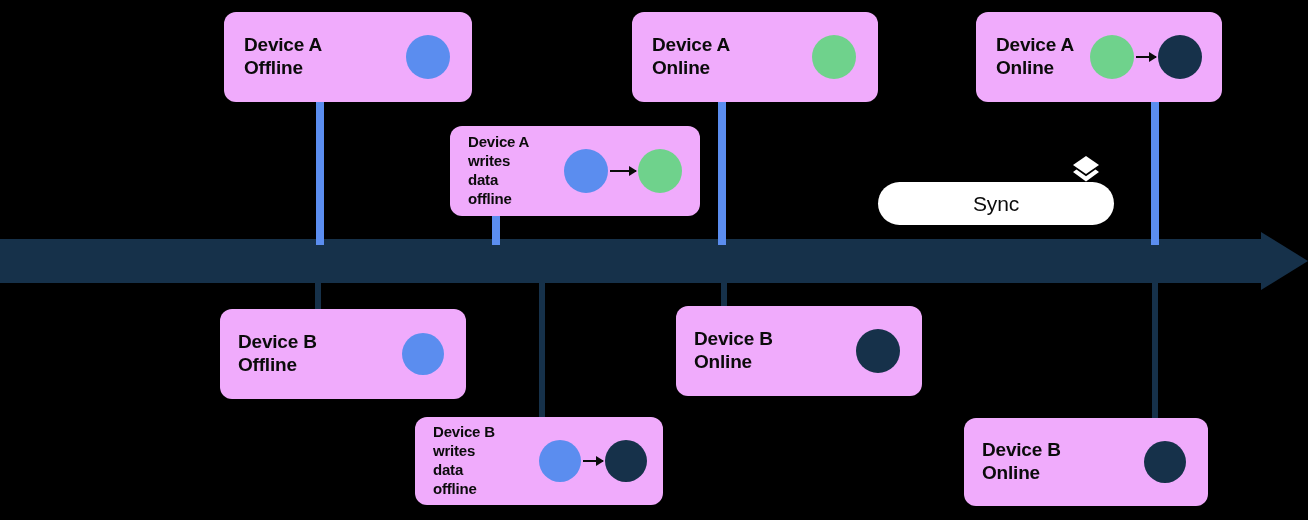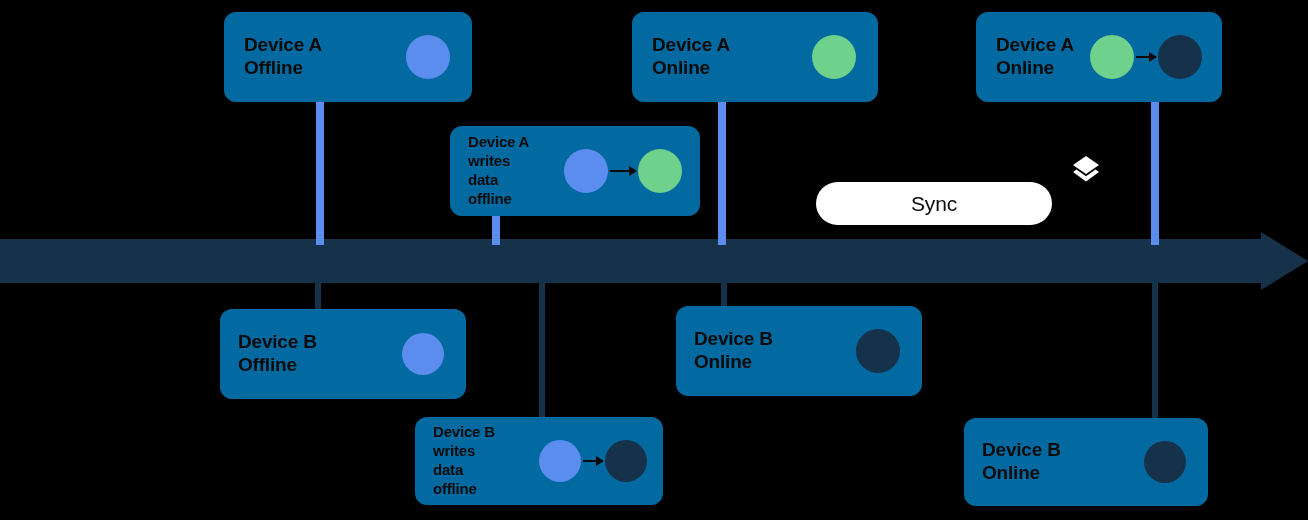--- a/index.html
+++ b/index.html
@@ -21,21 +21,21 @@
     border-left:47px solid #16314a;
   }
 
   
   .conn{position:absolute;}
   .conn.up{background:#5b8def;}
   .conn.down{background:#16314a;}
 
   
   .card{
-    position:absolute;background:#0369a1;border-radius:12px;
+    position:absolute;background:#f0abfc;border-radius:12px;
     display:flex;align-items:center;box-sizing:border-box;
   }
   .card .label{
     color:#0b0b0b;font-weight:700;line-height:1.2;white-space:pre-line;
     letter-spacing:-0.2px;
   }
   .card.big .label{font-size:19px;}
   .card.small .label{font-size:15px;line-height:1.26;}
   .card .art{margin-left:auto;display:flex;align-items:center;}
 
@@ -111,21 +111,21 @@
   <div class="card big" style="left:976px;top:12px;width:246px;height:90px;padding:0 20px 0 20px;">
     <div class="label">Device A
 Online</div>
     <div class="art">
       <span class="dot green" style="width:44px;height:44px;"></span>
       <span class="arrowline" style="width:20px;"></span>
       <span class="dot navy" style="width:44px;height:44px;"></span>
     </div>
   </div>
 
-  <div class="pill" style="left:816px;top:182px;width:236px;height:43px;">
+  <div class="pill" style="left:878px;top:182px;width:236px;height:43px;">
     <span>Sync</span>
   </div>
   <div class="layers-icon" style="left:1068px;top:152px;width:36px;height:36px;">
     <svg width="36" height="36" viewBox="0 0 36 36" aria-hidden="true">
       <polygon points="18,4 31,13 18,22 5,13" fill="#ffffff"></polygon>
       <polygon points="8.5,17.5 18,24.2 27.5,17.5 31,20 18,29.5 5,20" fill="#ffffff"></polygon>
     </svg>
   </div>
 
   <div class="card big" style="left:220px;top:309px;width:246px;height:90px;padding:0 22px 0 18px;">

